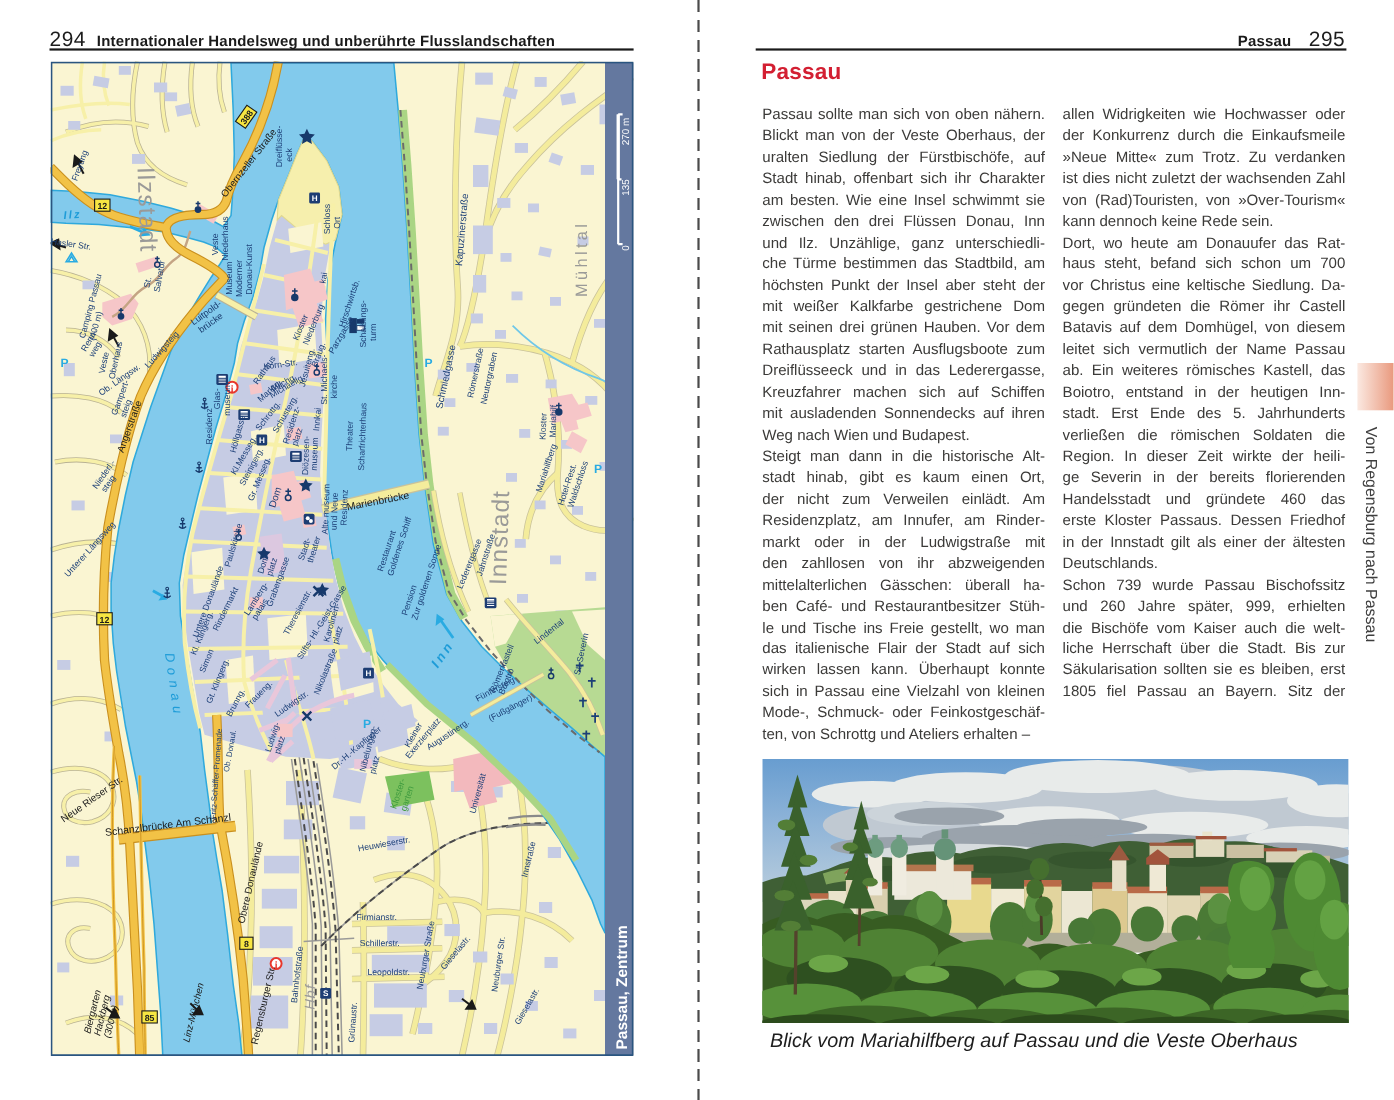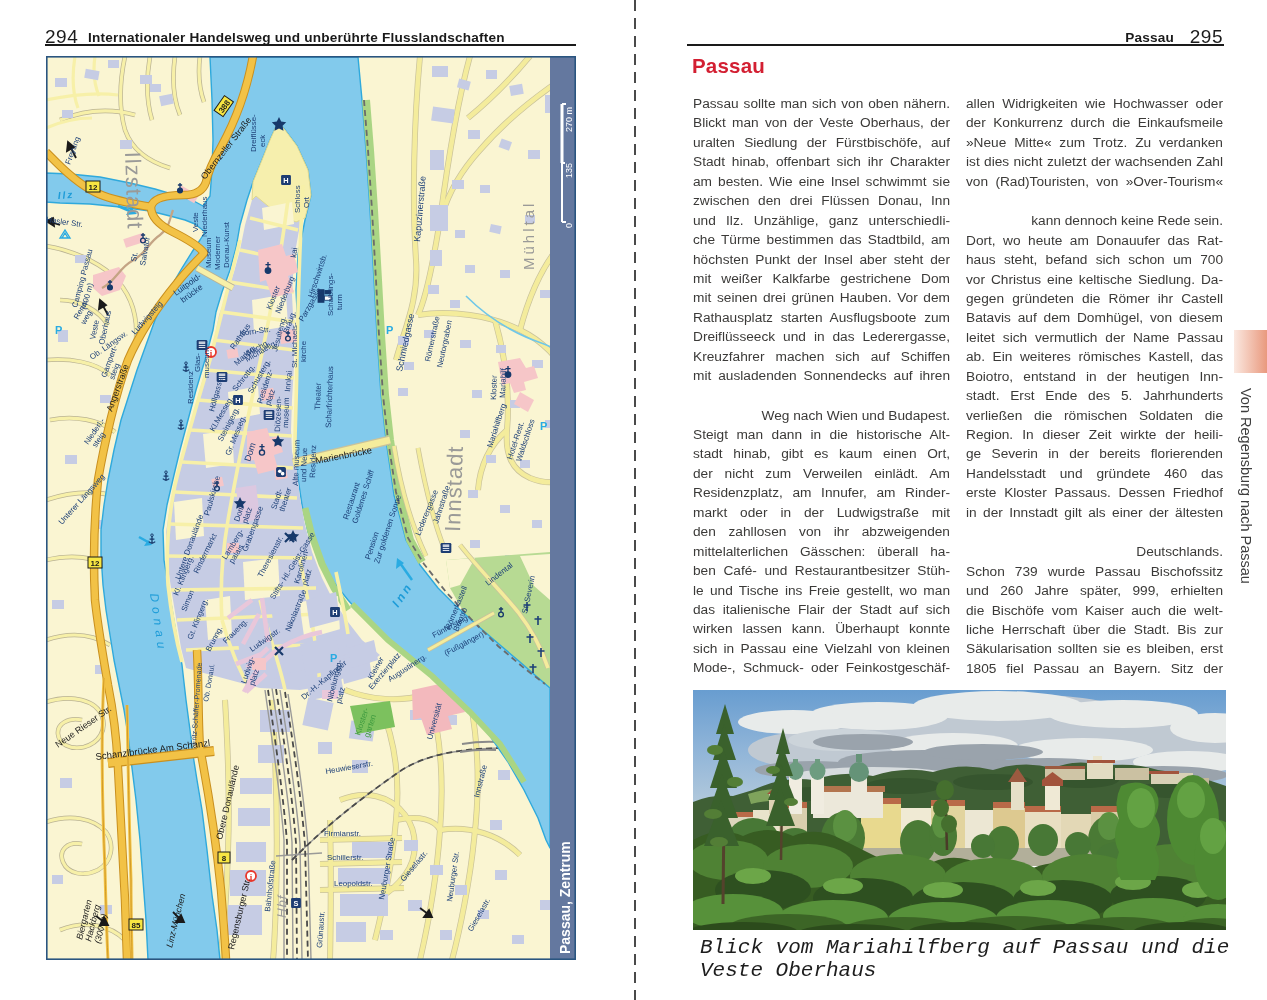--- a/index.html
+++ b/index.html
@@ -7,24 +7,24 @@
        font-family:"Liberation Sans",sans-serif;overflow:hidden;}
   .abs{position:absolute;}
   
   .pgnum{font-size:19px;color:#1c1c1c;letter-spacing:0.5px;}
   .htitle{font-size:13.6px;font-weight:bold;color:#1a1a1a;letter-spacing:0.2px;}
   .hrule{height:2px;background:#1a1a1a;}
   
   .col{width:257px;font-size:13.7px;line-height:19.45px;color:#3b3a38;}
   .jl{text-align:justify;height:19.45px;overflow:hidden;}
   .jl::after{content:"";display:inline-block;width:100%;}
-  .ll{text-align:right;height:19.45px;overflow:hidden;margin-top:20px;}
+  .ll{text-align:left;height:19.45px;overflow:hidden;}
   .red{color:#d31f32;}
   .blue{color:#1a6ca6;}
-  .caption{font-family:Liberation Mono, monospace;font-style:italic;font-size:21px;color:#1d1d1d;}
+  .caption{font-family:Liberation Sans, sans-serif;font-style:italic;font-size:18px;color:#1d1d1d;}
 </style>
 </head>
 <body>
 
 <div class="abs pgnum" style="left:45px;top:26px;">294</div>
 
 <div class="abs htitle" style="left:88px;top:30px;">Internationaler Handelsweg und unberührte Flusslandschaften</div>
 
 <div class="abs hrule" style="left:45px;top:44px;width:531px;"></div>
 

